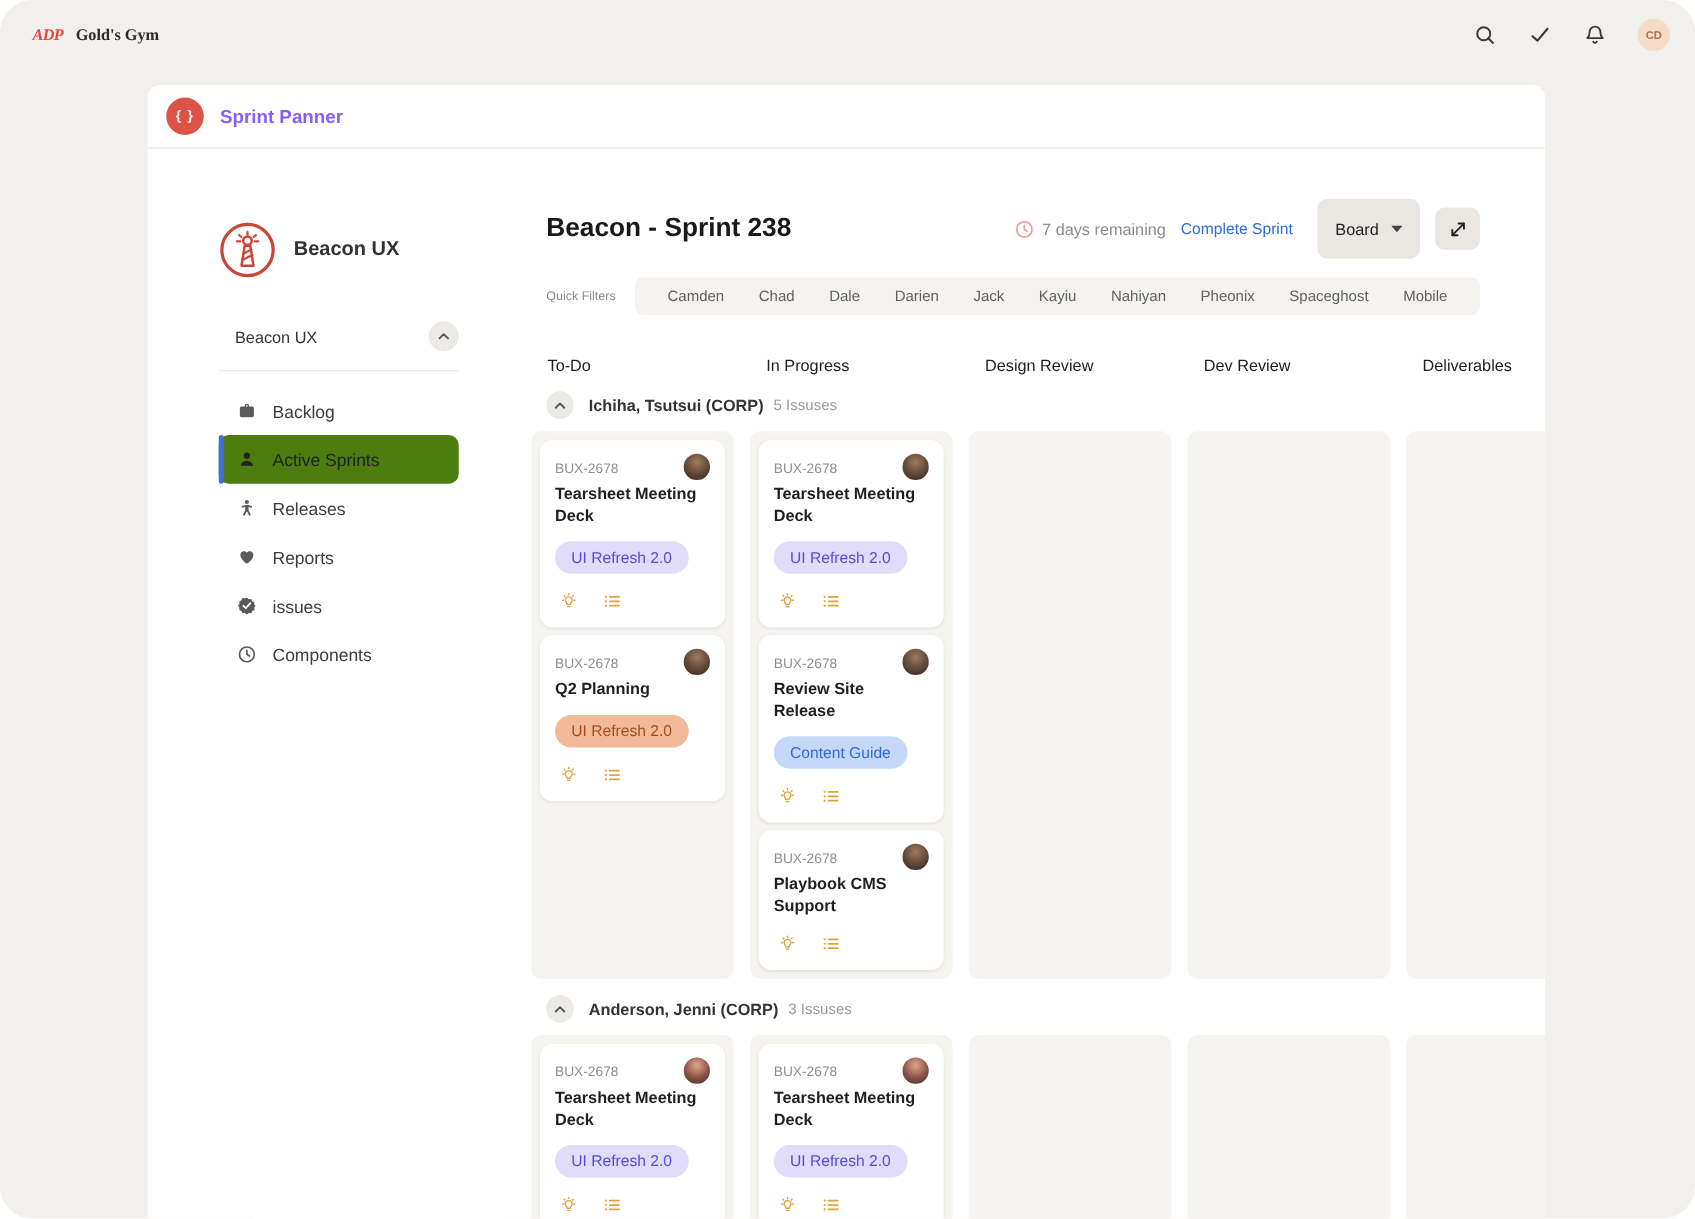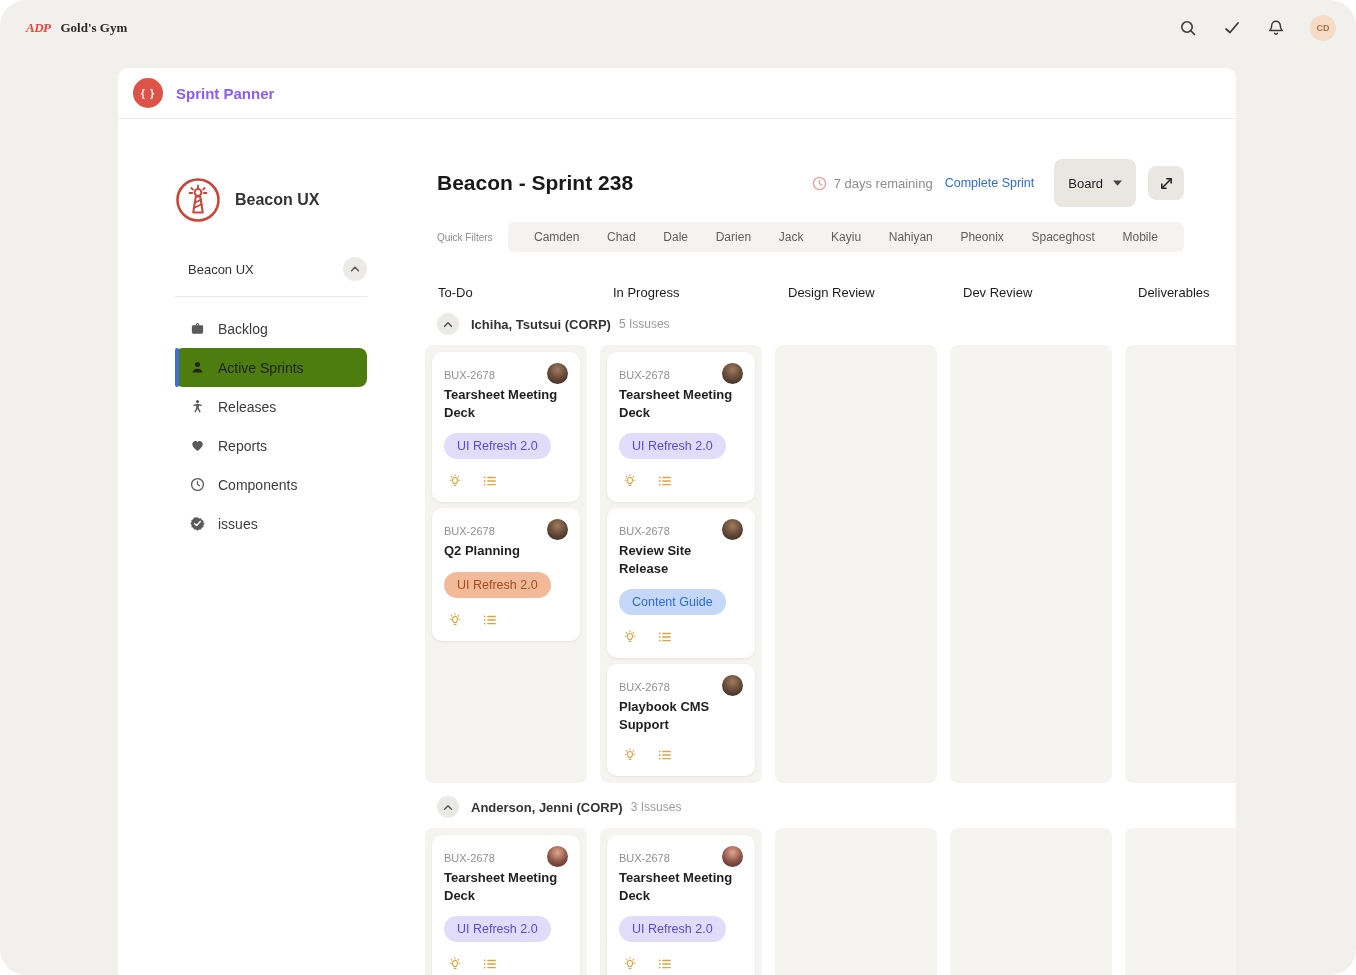--- a/index.html
+++ b/index.html
@@ -183,35 +183,35 @@
             <div class="nav-item">
               <span class="nico">
                 <svg width="15" height="15" viewBox="0 0 16 16" fill="currentColor">
                   <path d="M8 13.9S2.4 10.4 2.4 6.5c0-2 1.5-3.4 3.3-3.4 1 0 1.9.5 2.3 1.3.4-.8 1.3-1.3 2.3-1.3 1.8 0 3.3 1.4 3.3 3.4 0 3.9-5.6 7.4-5.6 7.4z"></path>
                 </svg>
               </span>
               <span>Reports</span>
             </div>
             <div class="nav-item">
               <span class="nico">
+                <svg width="15" height="15" viewBox="0 0 16 16">
+                  <path fill="currentColor" d="M8 1.3l1.7 1.3 2.1-.2.8 1.9 1.9.8-.2 2.1L15.6 8l-1.3 1.7.2 2.1-1.9.8-.8 1.9-2.1-.2L8 15.6l-1.7-1.3-2.1.2-.8-1.9-1.9-.8.2-2.1L.4 8l1.3-1.7-.2-2.1 1.9-.8.8-1.9 2.1.2z"></path>
+                  <polyline points="5,8.2 7.1,10.2 11,5.9" fill="none" stroke="#fff" stroke-width="1.5" stroke-linecap="round" stroke-linejoin="round"></polyline>
+                </svg>
+              </span>
+              <span>issues</span>
+            </div>
+            <div class="nav-item">
+              <span class="nico">
                 <svg width="15" height="15" viewBox="0 0 16 16" fill="none" stroke="currentColor" stroke-width="1.4" stroke-linecap="round">
                   <circle cx="8" cy="8" r="6.3"></circle>
                   <path d="M8 4.6V8l2.3 1.4"></path>
                 </svg>
               </span>
               <span>Components</span>
-            </div>
-            <div class="nav-item">
-              <span class="nico">
-                <svg width="15" height="15" viewBox="0 0 16 16">
-                  <path fill="currentColor" d="M8 1.3l1.7 1.3 2.1-.2.8 1.9 1.9.8-.2 2.1L15.6 8l-1.3 1.7.2 2.1-1.9.8-.8 1.9-2.1-.2L8 15.6l-1.7-1.3-2.1.2-.8-1.9-1.9-.8.2-2.1L.4 8l1.3-1.7-.2-2.1 1.9-.8.8-1.9 2.1.2z"></path>
-                  <polyline points="5,8.2 7.1,10.2 11,5.9" fill="none" stroke="#fff" stroke-width="1.5" stroke-linecap="round" stroke-linejoin="round"></polyline>
-                </svg>
-              </span>
-              <span>issues</span>
             </div>
           </div>
       </div>
 
       <div class="board">
         <div class="board-head">
           <span class="board-title">Beacon - Sprint 238</span>
           <div class="board-meta">
             <span class="days">
               <svg width="15" height="15" viewBox="0 0 15 15" fill="none" stroke="#e9a29a" stroke-width="1.4" stroke-linecap="round">

